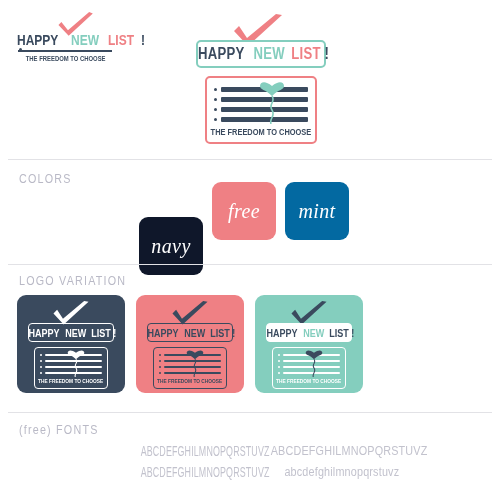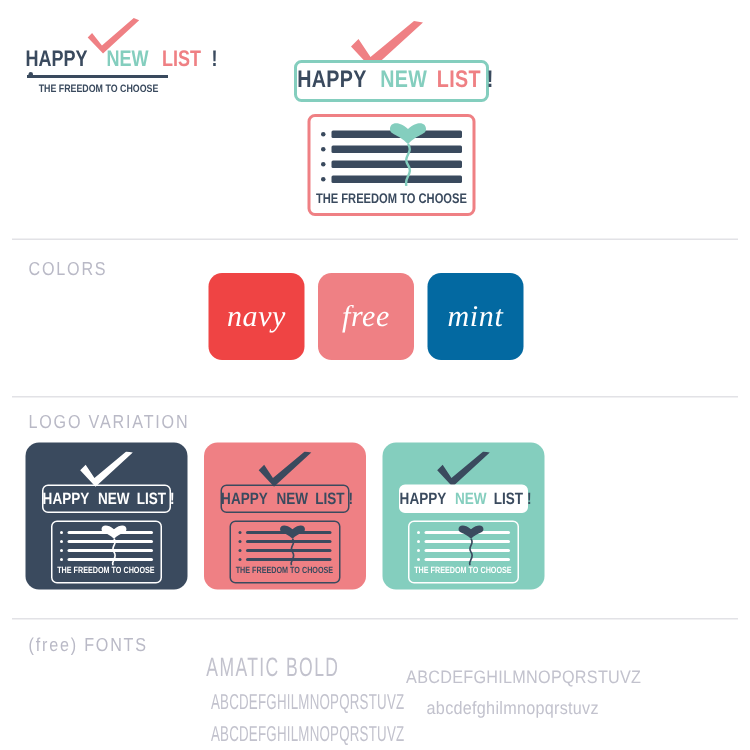--- a/index.html
+++ b/index.html
@@ -100,21 +100,21 @@
 
   
   #colors{top:160px;height:105px;}
   #colors .sec-label{left:19px;top:12px;}
   .swatch{
     position:absolute;top:22px;width:64px;height:58px;border-radius:9px;
     display:flex;align-items:center;justify-content:center;
     color:#ffffff;font-family:"Liberation Serif",serif;font-style:italic;
     font-size:20px;letter-spacing:.4px;
   }
-  #sw-navy{left:139px;background:#ef4444;}
+  #sw-navy{left:139px;background:#0f172a;margin-top:35px;}
   #sw-coral{left:212px;background:#ef8084;}
   #sw-mint{left:285px;background:#0369a1;}
 
   
   #variation{top:265px;height:148px;}
   #variation .sec-label{left:19px;top:9px;}
   .card{position:absolute;top:30px;width:108px;height:98px;border-radius:9px;}
   #card-navy{left:17px;background:#3a4a5e;}
   #card-coral{left:136px;background:#ef8084;}
   #card-mint{left:255px;background:#84cebe;}
@@ -373,21 +373,20 @@
       </div>
     </div>
 
     <div class="divider" style="top:147px"></div>
   </div>
 
   <div class="section" id="fonts">
     <div class="sec-label">(free) FONTS</div>
 
     <div class="fontcol" id="fontcol-1">
-      <div class="font-name"><span>AMATIC BOLD</span></div>
       <div class="font-line"><span>ABCDEFGHILMNOPQRSTUVZ</span></div>
       <div class="font-line"><span>ABCDEFGHILMNOPQRSTUVZ</span></div>
     </div>
 
     <div class="fontcol" id="fontcol-2">
       <div class="font-line"><span>ABCDEFGHILMNOPQRSTUVZ</span></div>
       <div class="font-line font-lower"><span>abcdefghilmnopqrstuvz</span></div>
     </div>
   </div>
 

